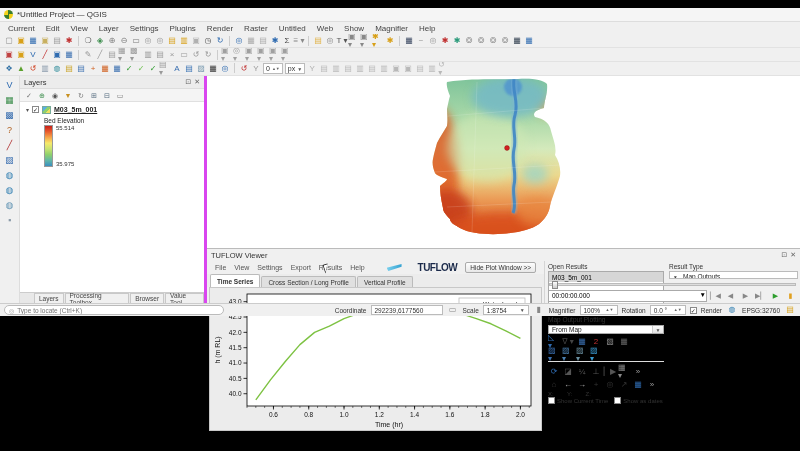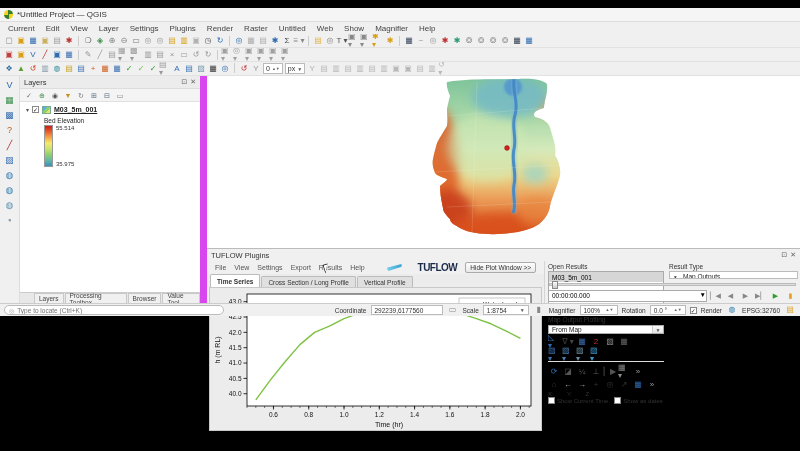--- a/index.html
+++ b/index.html
@@ -17,21 +17,21 @@
   .tbrow{height:14px;display:flex;align-items:center;padding:0 3px;background:#f0f0f0;border-bottom:1px solid #e2e2e2;flex:none;overflow:hidden;}
   .ticon{display:inline-flex;width:12px;height:12px;align-items:center;justify-content:center;font-size:8px;flex:none;line-height:1;}
   .ticon.sep{width:1px;height:10px;background:#ccc;margin:0 3px;}
   .spinbox,.unitbox{display:inline-flex;align-items:center;border:1px solid #bbb;background:#fff;font-size:7px;color:#333;height:11px;padding:0 2px;margin:0 1px;}
   .updn{display:inline-flex;flex-direction:column;font-size:4px;color:#666;line-height:1;margin-left:2px;}
   
   .mainrow{flex:1;display:flex;min-height:0;}
   .leftstrip{width:20px;background:#f0f0f0;border-right:1px solid #ddd;display:flex;flex-direction:column;align-items:center;padding-top:3px;gap:2px;flex:none;}
   .leftstrip .ticon{width:15px;height:13px;font-size:9px;}
   
-  .layerscol{width:187px;display:flex;flex-direction:column;border-right:7px solid #d946ef;flex:none;}
+  .layerscol{width:187px;display:flex;flex-direction:column;border-right:3px solid #d946ef;flex:none;}
   .panelhdr{height:13px;display:flex;align-items:center;padding:0 4px;font-size:7.5px;color:#333;background:#ececec;border-bottom:1px solid #ddd;flex:none;}
   .panelhdr .sp{flex:1;}
   .dockbtn{font-size:7px;color:#666;margin-left:3px;}
   .layertools{height:13px;display:flex;align-items:center;gap:3px;padding:0 4px;background:#f4f4f4;border-bottom:1px solid #e0e0e0;flex:none;}
   .layertools .ticon{width:10px;height:10px;font-size:7px;}
   .layersbody{flex:1;background:#fff;padding:2px 0 0 6px;font-size:7px;color:#222;overflow:hidden;}
   .layerrow{display:flex;align-items:center;gap:3px;height:11px;}
   .twisty{color:#555;font-size:6px;}
   .chk{width:7px;height:7px;border:1px solid #888;background:#fff;display:inline-flex;align-items:center;justify-content:center;font-size:6px;color:#222;}
   .lyr-ic{width:9px;height:8px;background:linear-gradient(135deg,#58b0e0 0 35%,#8fd06c 35% 65%,#f0e060 65% 100%);border:1px solid #7a9;}
@@ -357,21 +357,21 @@
               <path d="M97,2 C95,15 102,25 98,38 C94,50 100,60 97,72 C94,84 100,96 97,108 C95,118 100,128 96,136" fill="none" stroke="#7fb4d8" stroke-width="6" opacity="0.45" filter="url(#blur2)"></path>
               <path d="M97,2 C95,15 102,25 98,38 C94,50 100,60 97,72 C94,84 100,96 97,108 C95,118 100,128 96,136" fill="none" stroke="#3f86c4" stroke-width="3" opacity="0.9"></path>
               <path d="M20,40 L140,30 M18,95 L143,88 M30,130 L135,125 M60,5 L55,155" stroke="#ffffff" stroke-width="0.7" opacity="0.2" fill="none"></path>
             </g>
             <circle cx="90" cy="71" r="2.4" fill="#d42020" stroke="#8a1010" stroke-width="0.5"></circle>
           </svg>
         </div>
 
         <div class="tuflow">
           <div class="tfhdr">
-            <span>TUFLOW Plugins</span>
+            <span>TUFLOW Viewer</span>
             <span style="flex:1"></span>
             <span class="dockbtn">⊡</span>
             <span class="dockbtn">✕</span>
           </div>
           <div class="tfbody">
 
             <div class="plotsec">
               <div class="tfmenurow">
                 <span style="display:flex;gap:8px">
 

